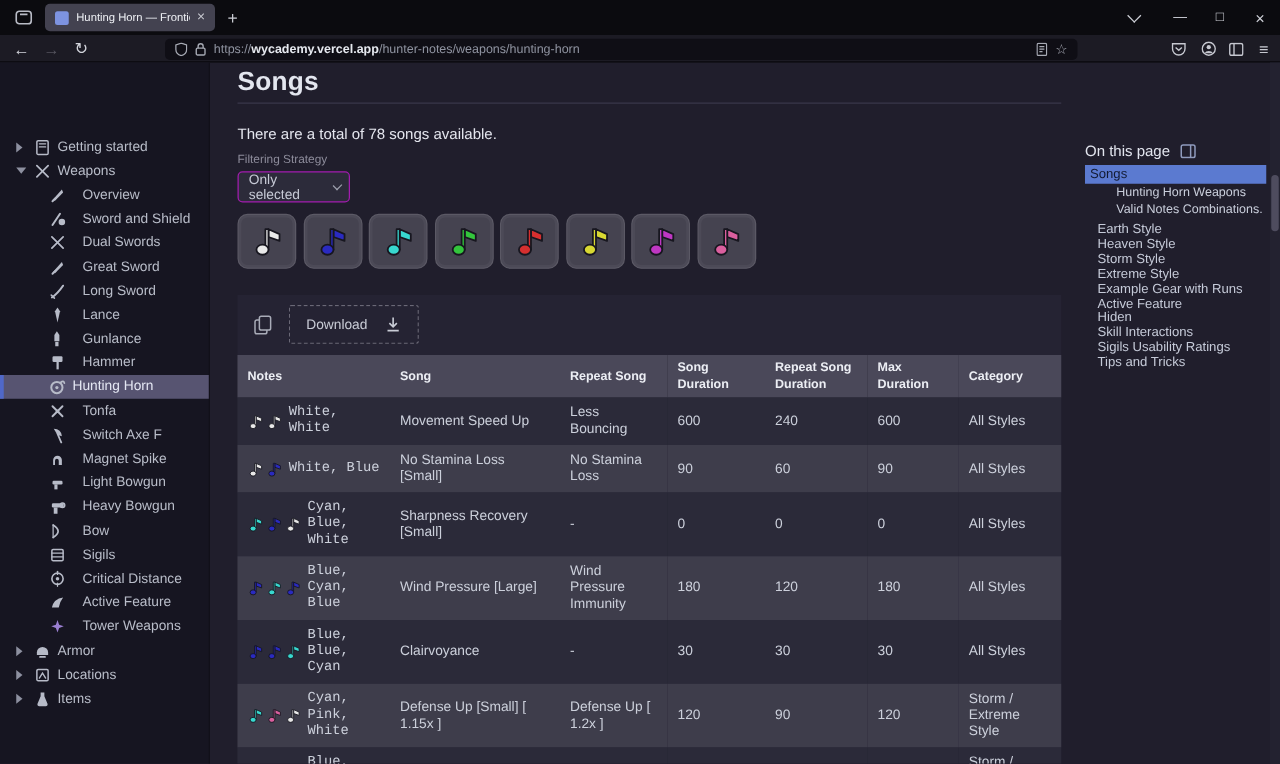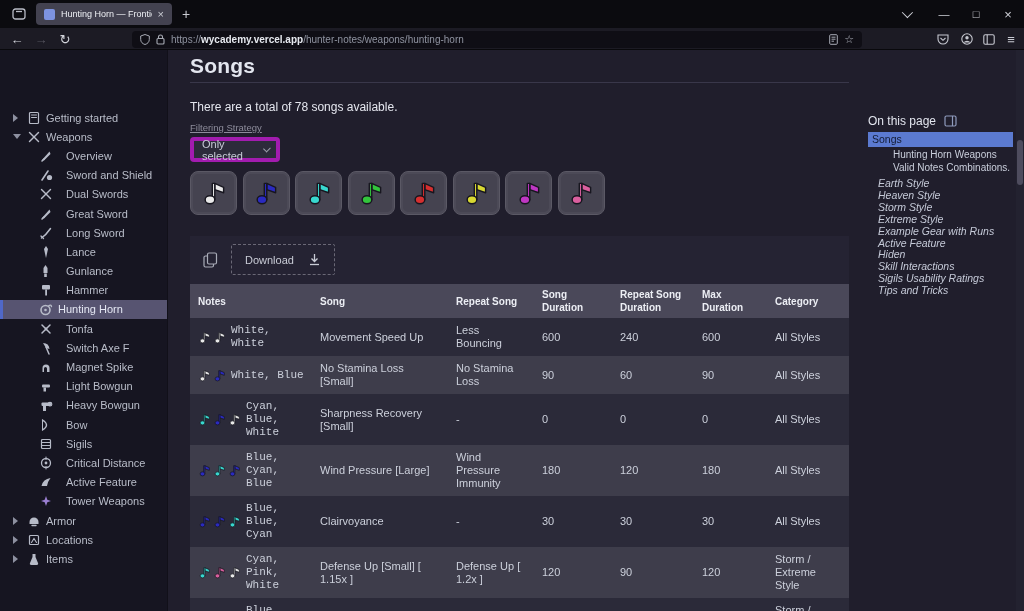--- a/index.html
+++ b/index.html
@@ -48,22 +48,22 @@
   .side-item .s-ico { position:absolute; display:flex; align-items:center; }
   .side-item.lv0 .s-ico { left:27px; } .side-item.lv0 .s-label { padding-left:46px; }
   .side-item.lv1 .s-ico { left:39px; } .side-item.lv1 .s-label { padding-left:66px; }
   .side-item.active { background:#575471; border-left:3px solid #5068c8; color:#e4e7f3; }
   .side-item.active.lv1 .s-ico { left:36px; } .side-item.active.lv1 .s-label { padding-left:55px; }
 
   .main { position:absolute; top:0; left:168px; width:690px; bottom:0; padding:4px 9px 0 22px; overflow:hidden; }
   .h1 { font-size:21px; line-height:24px; color:#e3e6ef; font-weight:bold; letter-spacing:.2px; }
   .hrule { height:1px; background:#39374a; margin-top:4px; }
   .total { margin-top:17px; font-size:12px; color:#e4e6ee; }
-  .flabel { margin-top:8px; font-size:9.5px; color:#8d8c9b;text-decoration:underline; }
-  .select { margin-top:4px; width:90px; height:25px; background:#2c2b3a; border:4px solid #a21caf;
+  .flabel { margin-top:8px; font-size:9.5px; color:#8d8c9b; }
+  .select { margin-top:4px; width:90px; height:25px; background:#2c2b3a; border:1px solid #a21caf;
     border-radius:4px; display:flex; align-items:center; padding:0 8px; color:#c7cad6; font-size:11px; gap:8px; }
   .select .sel-chev { width:6px; height:6px; border-right:1.4px solid #9a9daa; border-bottom:1.4px solid #9a9daa;
     transform:rotate(45deg) translateY(-2px); margin-left:auto; }
   .notes-row { margin-top:9px; display:flex; gap:5.5px; }
   .note-btn { width:47px; height:44px; background:#454350; border:1px solid #5b5965; border-radius:8px;
     display:flex; align-items:center; justify-content:center; box-shadow:inset 0 0 0 2px #4c4a57; cursor:pointer; }
 
   .card { margin-top:21px; background:#252333; padding-bottom:2px; }
   .card-toolbar { display:flex; align-items:center; padding:8px 0 9px 13px; gap:13px; }
   .copy-btn { color:#a9acb8; display:flex; }
@@ -80,21 +80,21 @@
   .notes-label { flex:1; }
 
   .toc { position:absolute; top:0; right:0; width:166px; bottom:0; padding:64px 10px 0 10px; }
   .toc-head { display:flex; align-items:center; gap:8px; }
   .toc-title { font-size:12px; color:#e2e5ee; }
   .toc-collapse { color:#8f9bbd; display:flex; }
   .toc-active { margin-top:4px; width:145px; background:#5b7ad0; color:#131b33; font-size:10.5px;
     padding:1px 4px 2px; cursor:pointer; }
   .toc-sub { margin:2px 0 0 25px; font-size:10px; line-height:1.25; color:#c9cedb; cursor:pointer; }
   .toc-list { margin-top:4px; list-style:none; }
-  .toc-list li { font-size:10.5px; line-height:11.9px; color:#c5cad8; padding-left:10px; cursor:pointer;font-style:italic; }
+  .toc-list li { font-size:10.5px; line-height:11.9px; color:#c5cad8; padding-left:10px; cursor:pointer; }
 
   .scrollbar { position:absolute; top:50px; right:0; bottom:0; width:8px; background:#232230; }
   .scroll-thumb { position:absolute; top:90px; left:1px; width:6px; height:45px; background:#4e4c5e; border-radius:3px; }
 </style>
 </head>
 <body>
 
 <div id="window">
 
   <div class="tabbar">

